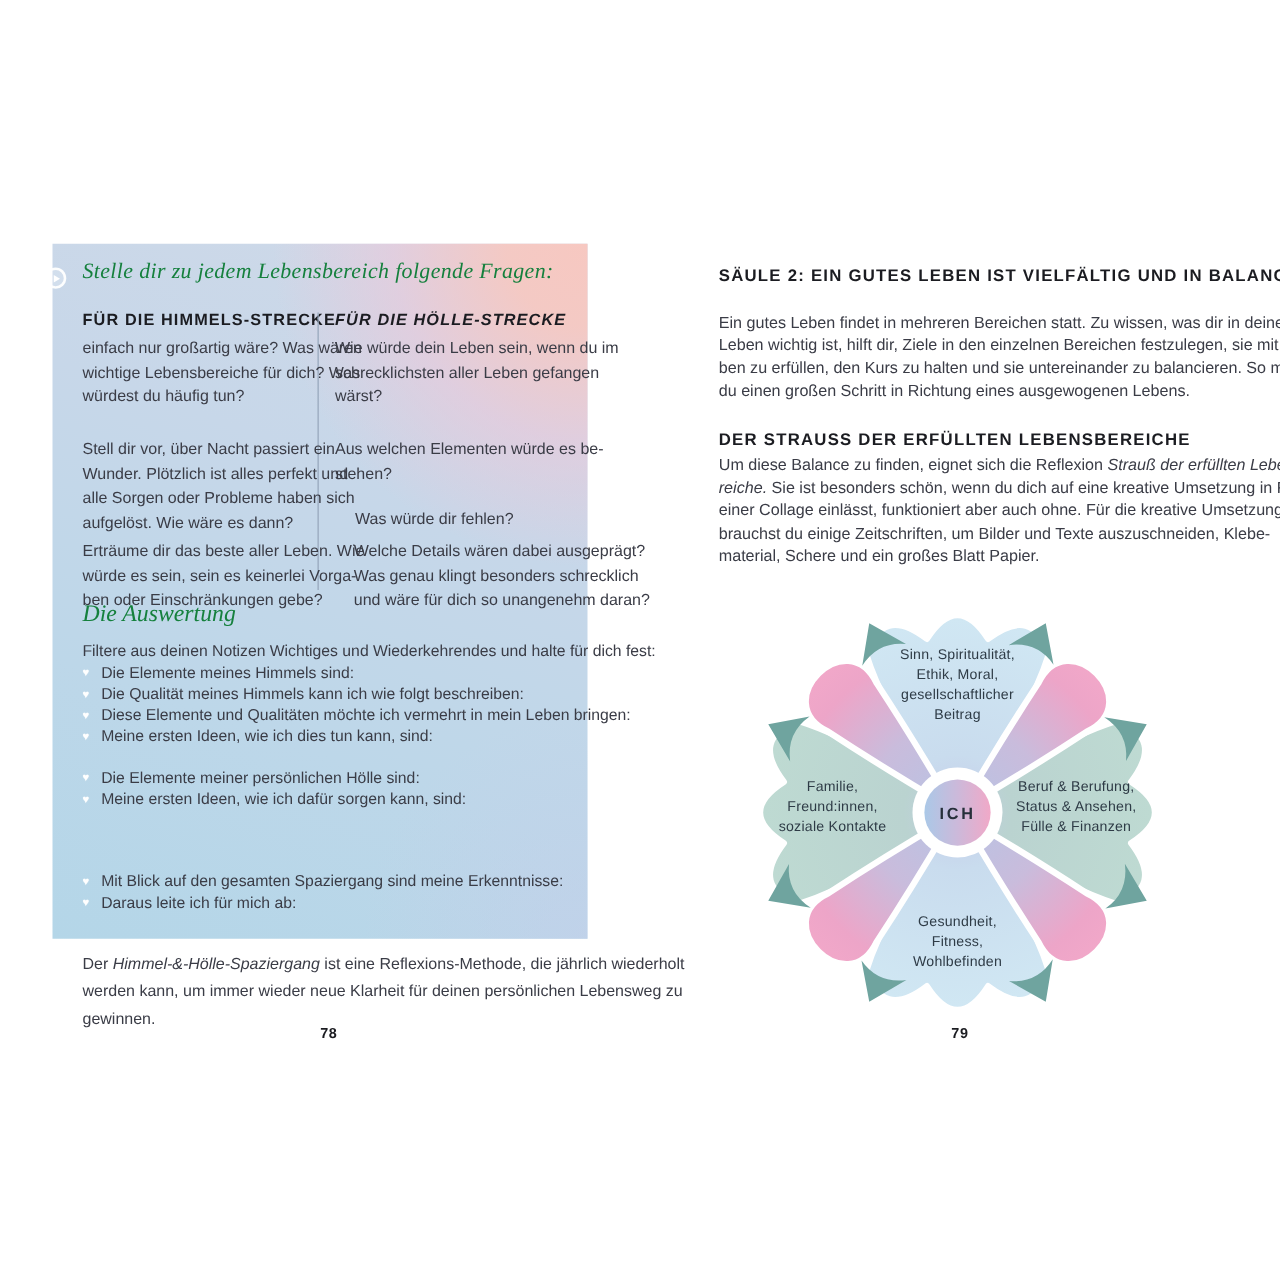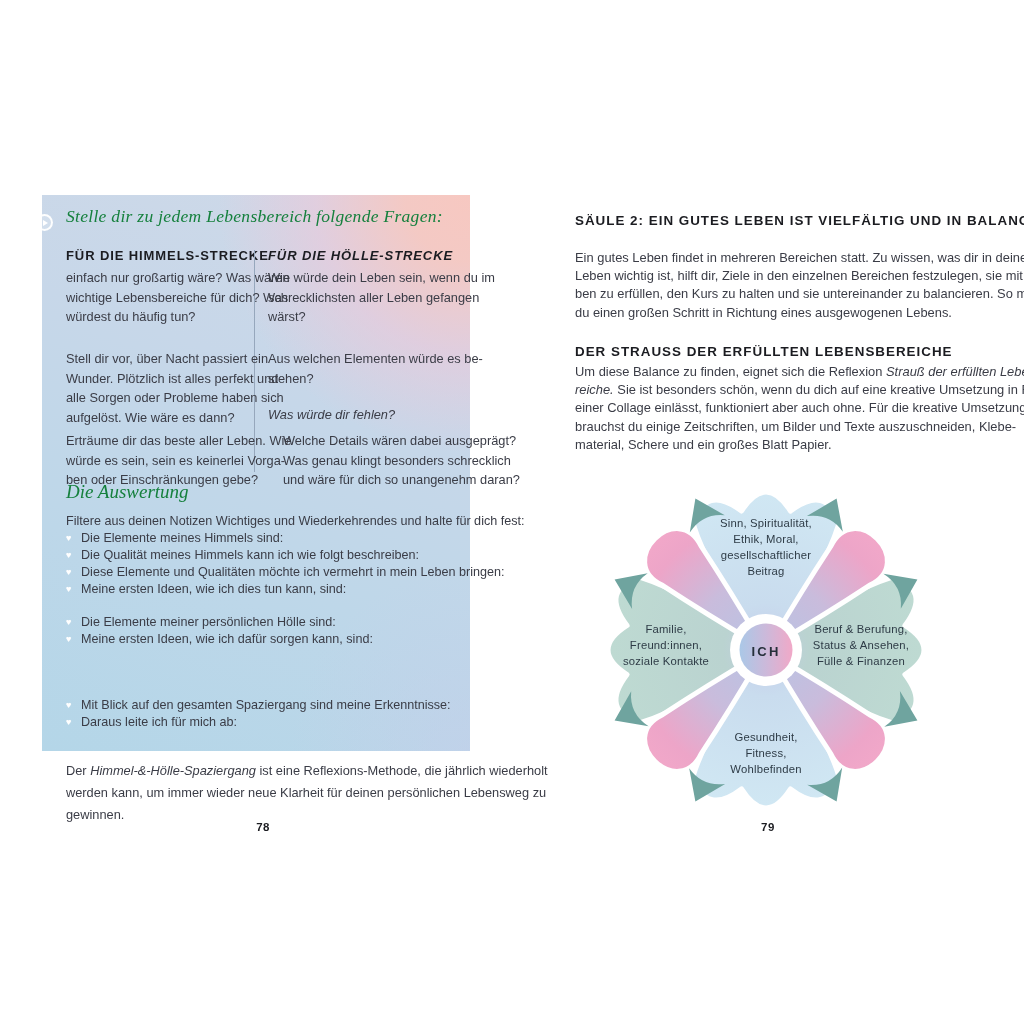--- a/index.html
+++ b/index.html
@@ -98,21 +98,21 @@
 
 <div class="abs col-par box-text" style="left:268px;top:268px;">
   <div class="ln">Wie würde dein Leben sein, wenn du im</div>
   <div class="ln">schrecklichsten aller Leben gefangen</div>
   <div class="ln">wärst?</div>
 </div>
 <div class="abs col-par box-text" style="left:268px;top:349px;">
   <div class="ln">Aus welchen Elementen würde es be-</div>
   <div class="ln">stehen?</div>
 </div>
-<div class="abs col-par box-text" style="left:268px;top:405px;font-style:italic;">
+<div class="abs col-par box-text" style="left:284px;top:405px;">
   <div class="ln">Was würde dir fehlen?</div>
 </div>
 <div class="abs col-par box-text" style="left:283px;top:431px;">
   <div class="ln">Welche Details wären dabei ausgeprägt?</div>
   <div class="ln">Was genau klingt besonders schrecklich</div>
   <div class="ln">und wäre für dich so unangenehm daran?</div>
 </div>
 
 <div class="abs serif-title auswertung-heading">Die Auswertung</div>
 <div class="abs auswertung-intro">Filtere aus deinen Notizen Wichtiges und Wiederkehrendes und halte für dich fest:</div>

